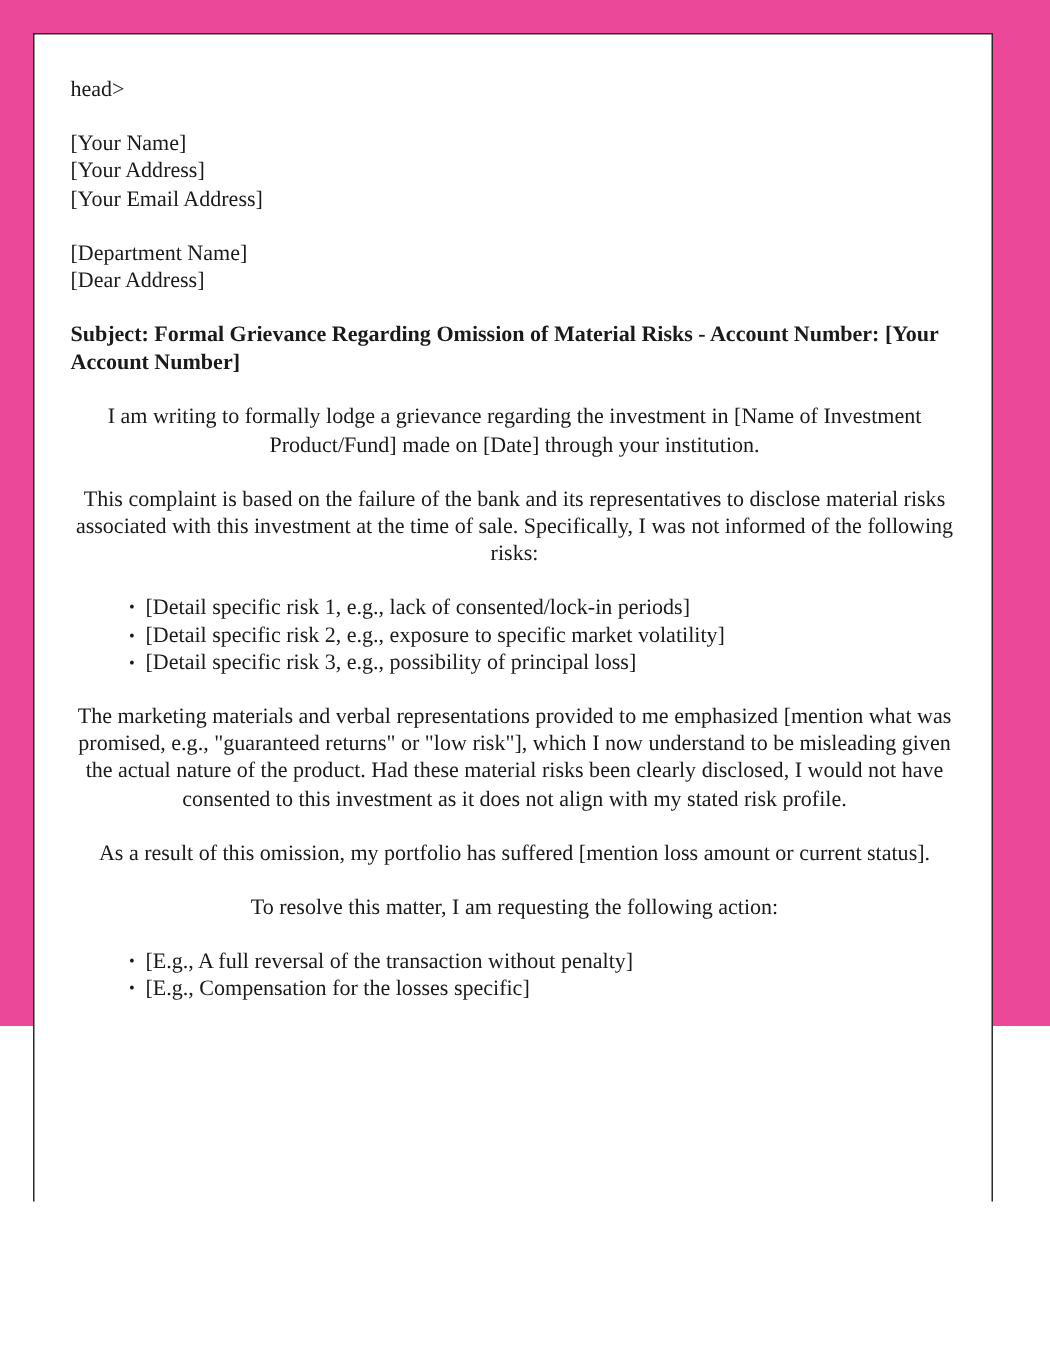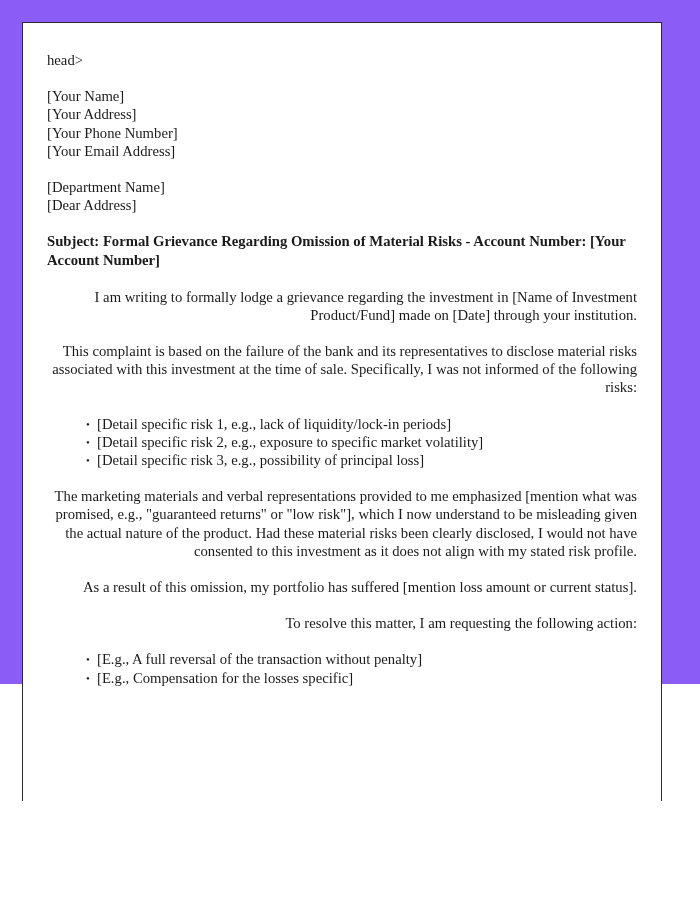--- a/index.html
+++ b/index.html
@@ -12,21 +12,21 @@
     width: 700px;
     height: 900px;
     font-family: "Liberation Serif", "DejaVu Serif", serif;
     color: #1a1a1a;
     overflow: hidden;
   }
   .page-canvas {
     position: relative;
     width: 700px;
     height: 684px;
-    background: #8b5cf6;
+    background: #ec4899;
   }
   
   .document-page {
     position: absolute;
     left: 22px;
     top: 22px;
     width: 640px;
     height: 779px;
     box-sizing: border-box;
     border-left: 1px solid #2b2b2b;
@@ -55,21 +55,21 @@
   .subject-heading {
     margin: 0 0 18px 0;
     font-weight: bold;
     line-height: 18.6px;
   }
   .salutation {
     margin: 0 0 18px 0;
   }
   .para {
     margin: 0 0 18px 2px;
-    text-align: right;
+    text-align: center;
   }
   .bullet-list {
     margin: 0 0 18px 0;
     padding: 0 0 0 50px;
     list-style: none;
   }
   .bullet-list li {
     position: relative;
     padding-left: 0;
     line-height: 18.2px;
@@ -92,39 +92,38 @@
 
 <div class="page-canvas">
   <div class="document-page">
     <div class="page-body">
 
       <p class="stray-markup">head&gt;</p>
 
       <div class="block">
         <span class="line">[Your Name]</span>
         <span class="line">[Your Address]</span>
-        <span class="line">[Your Phone Number]</span>
         <span class="line">[Your Email Address]</span>
       </div>
 
 
       <div class="block">
         <span class="line">[Department Name]</span>
         <span class="line">[Dear Address]</span>
       </div>
 
       <p class="subject-heading">Subject: Formal Grievance Regarding Omission of Material Risks - Account Number: [Your Account Number]</p>
 
 
       <p class="para">I am writing to formally lodge a grievance regarding the investment in [Name of Investment Product/Fund] made on [Date] through your institution.</p>
 
       <p class="para">This complaint is based on the failure of the bank and its representatives to disclose material risks associated with this investment at the time of sale. Specifically, I was not informed of the following risks:</p>
 
       <ul class="bullet-list">
-        <li><span class="bullet-marker">•</span><span class="bullet-text">[Detail specific risk 1, e.g., lack of liquidity/lock-in periods]</span></li>
+        <li><span class="bullet-marker">•</span><span class="bullet-text">[Detail specific risk 1, e.g., lack of consented/lock-in periods]</span></li>
         <li><span class="bullet-marker">•</span><span class="bullet-text">[Detail specific risk 2, e.g., exposure to specific market volatility]</span></li>
         <li><span class="bullet-marker">•</span><span class="bullet-text">[Detail specific risk 3, e.g., possibility of principal loss]</span></li>
       </ul>
 
       <p class="para">The marketing materials and verbal representations provided to me emphasized [mention what was promised, e.g., "guaranteed returns" or "low risk"], which I now understand to be misleading given the actual nature of the product. Had these material risks been clearly disclosed, I would not have consented to this investment as it does not align with my stated risk profile.</p>
 
       <p class="para">As a result of this omission, my portfolio has suffered [mention loss amount or current status].</p>
 
       <p class="para">To resolve this matter, I am requesting the following action:</p>
 

